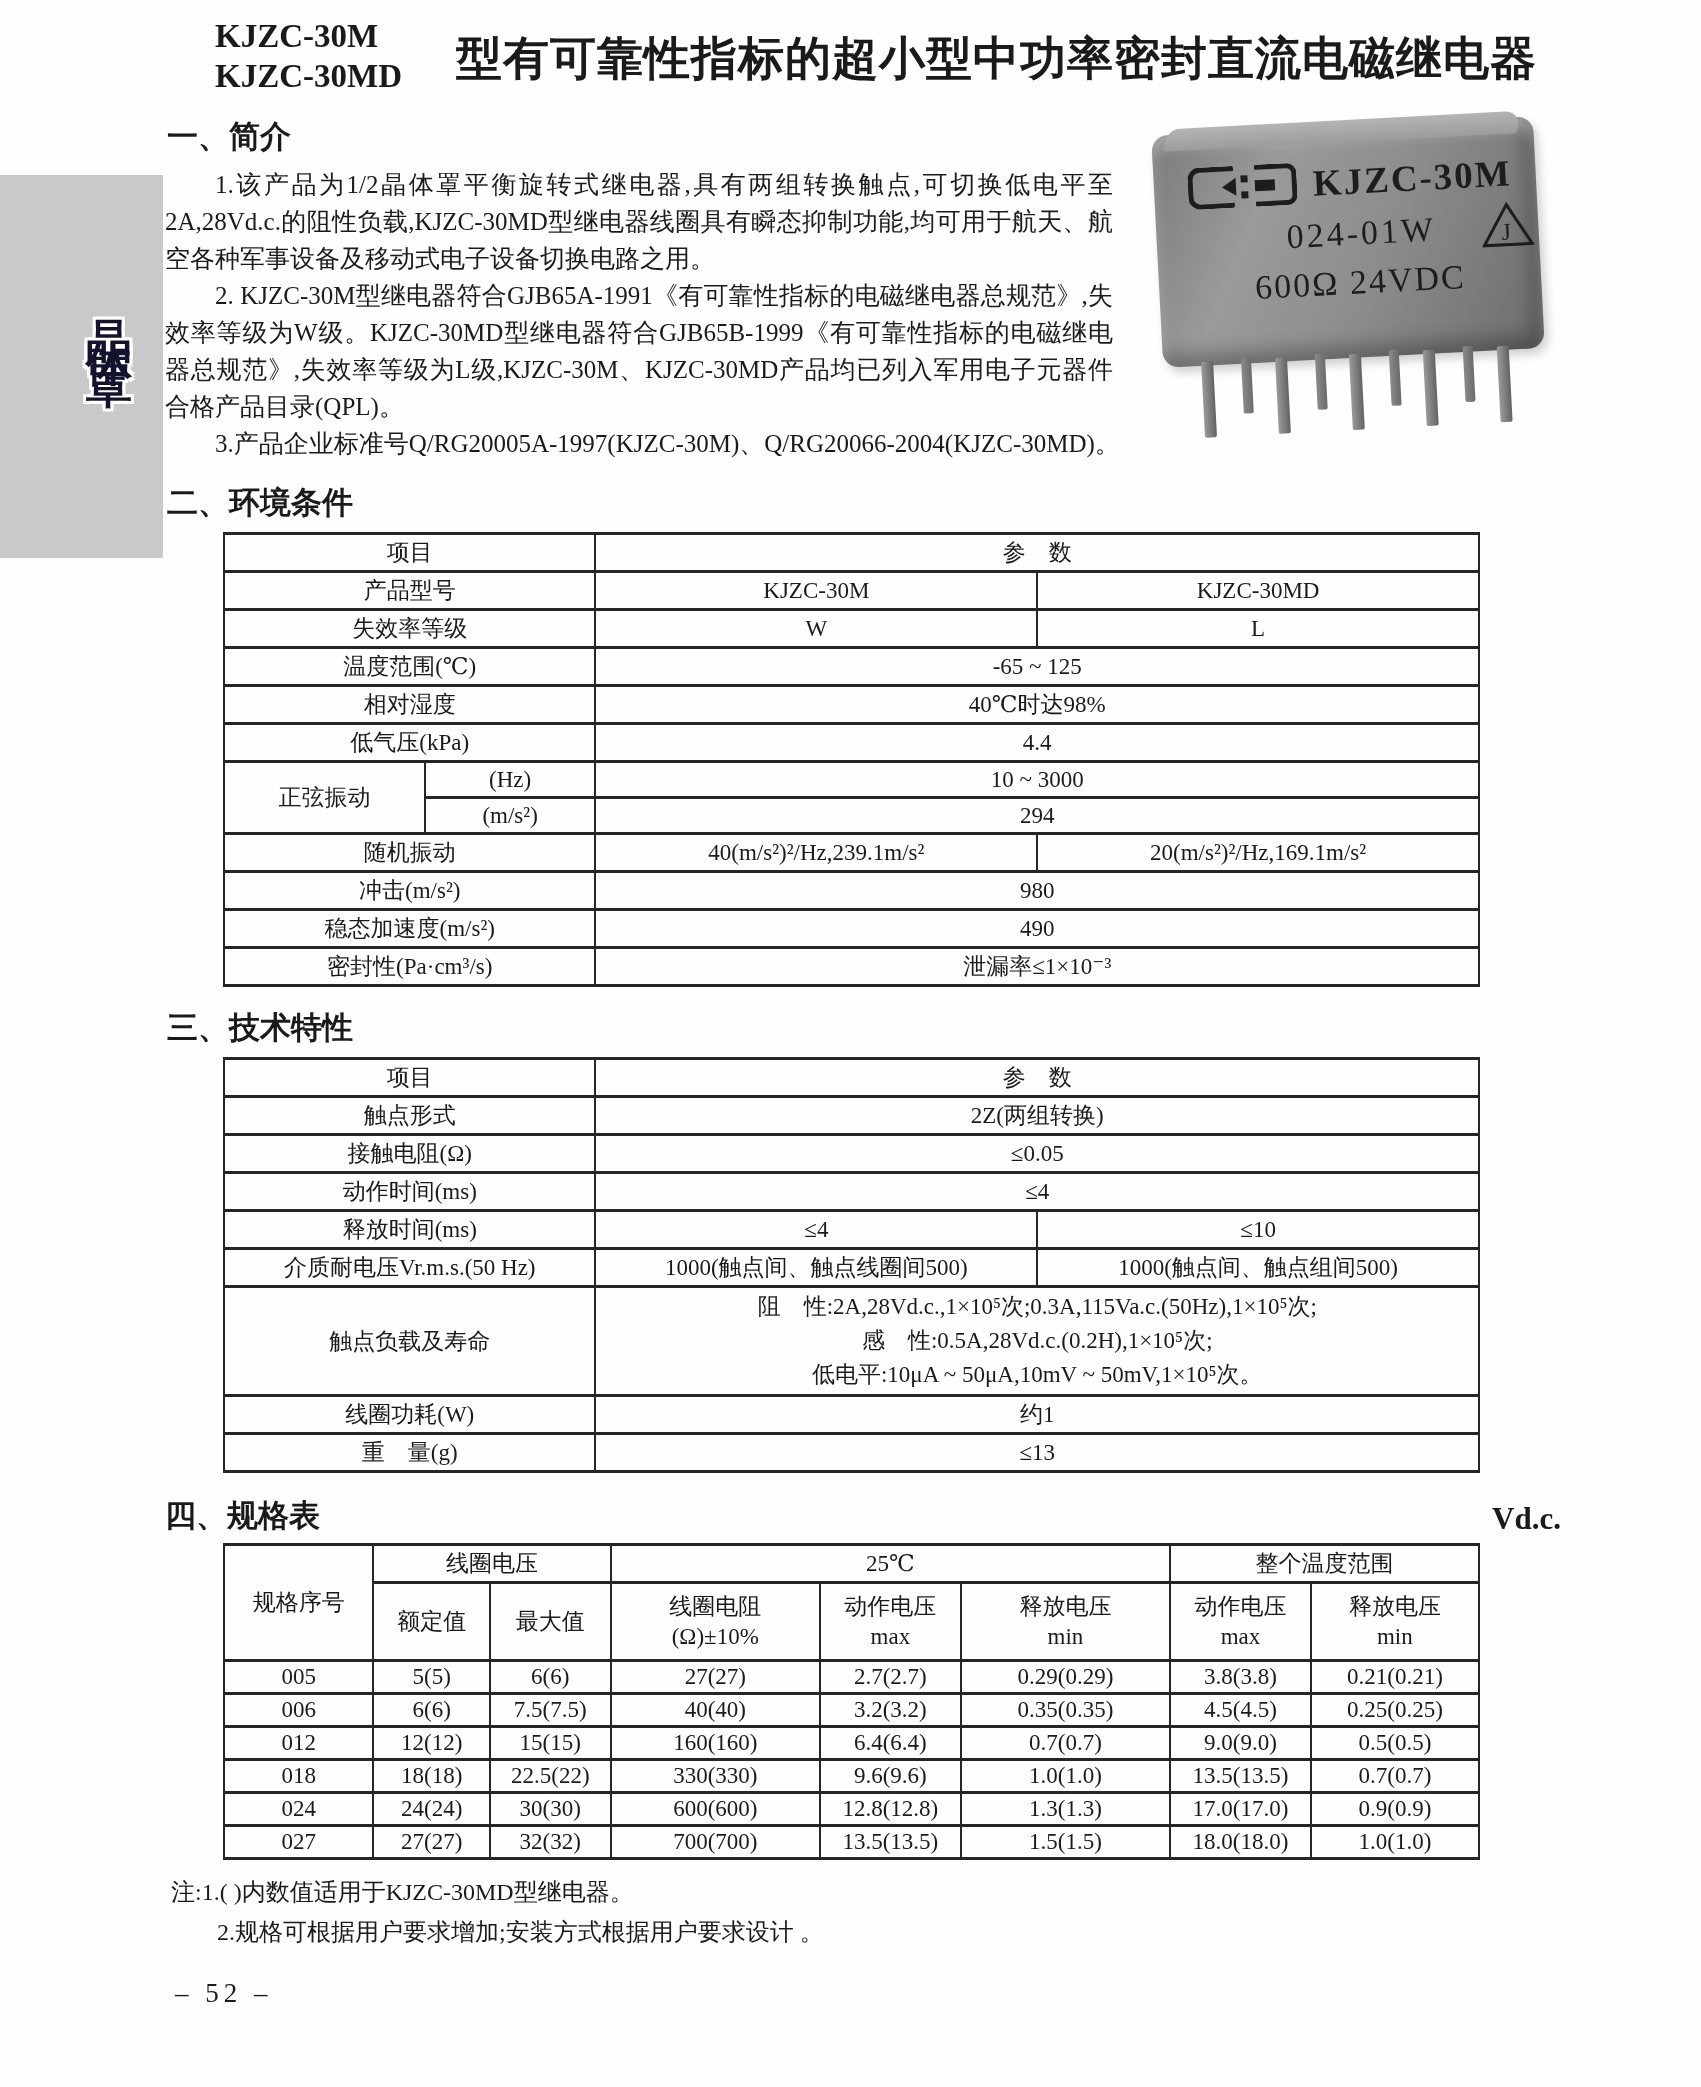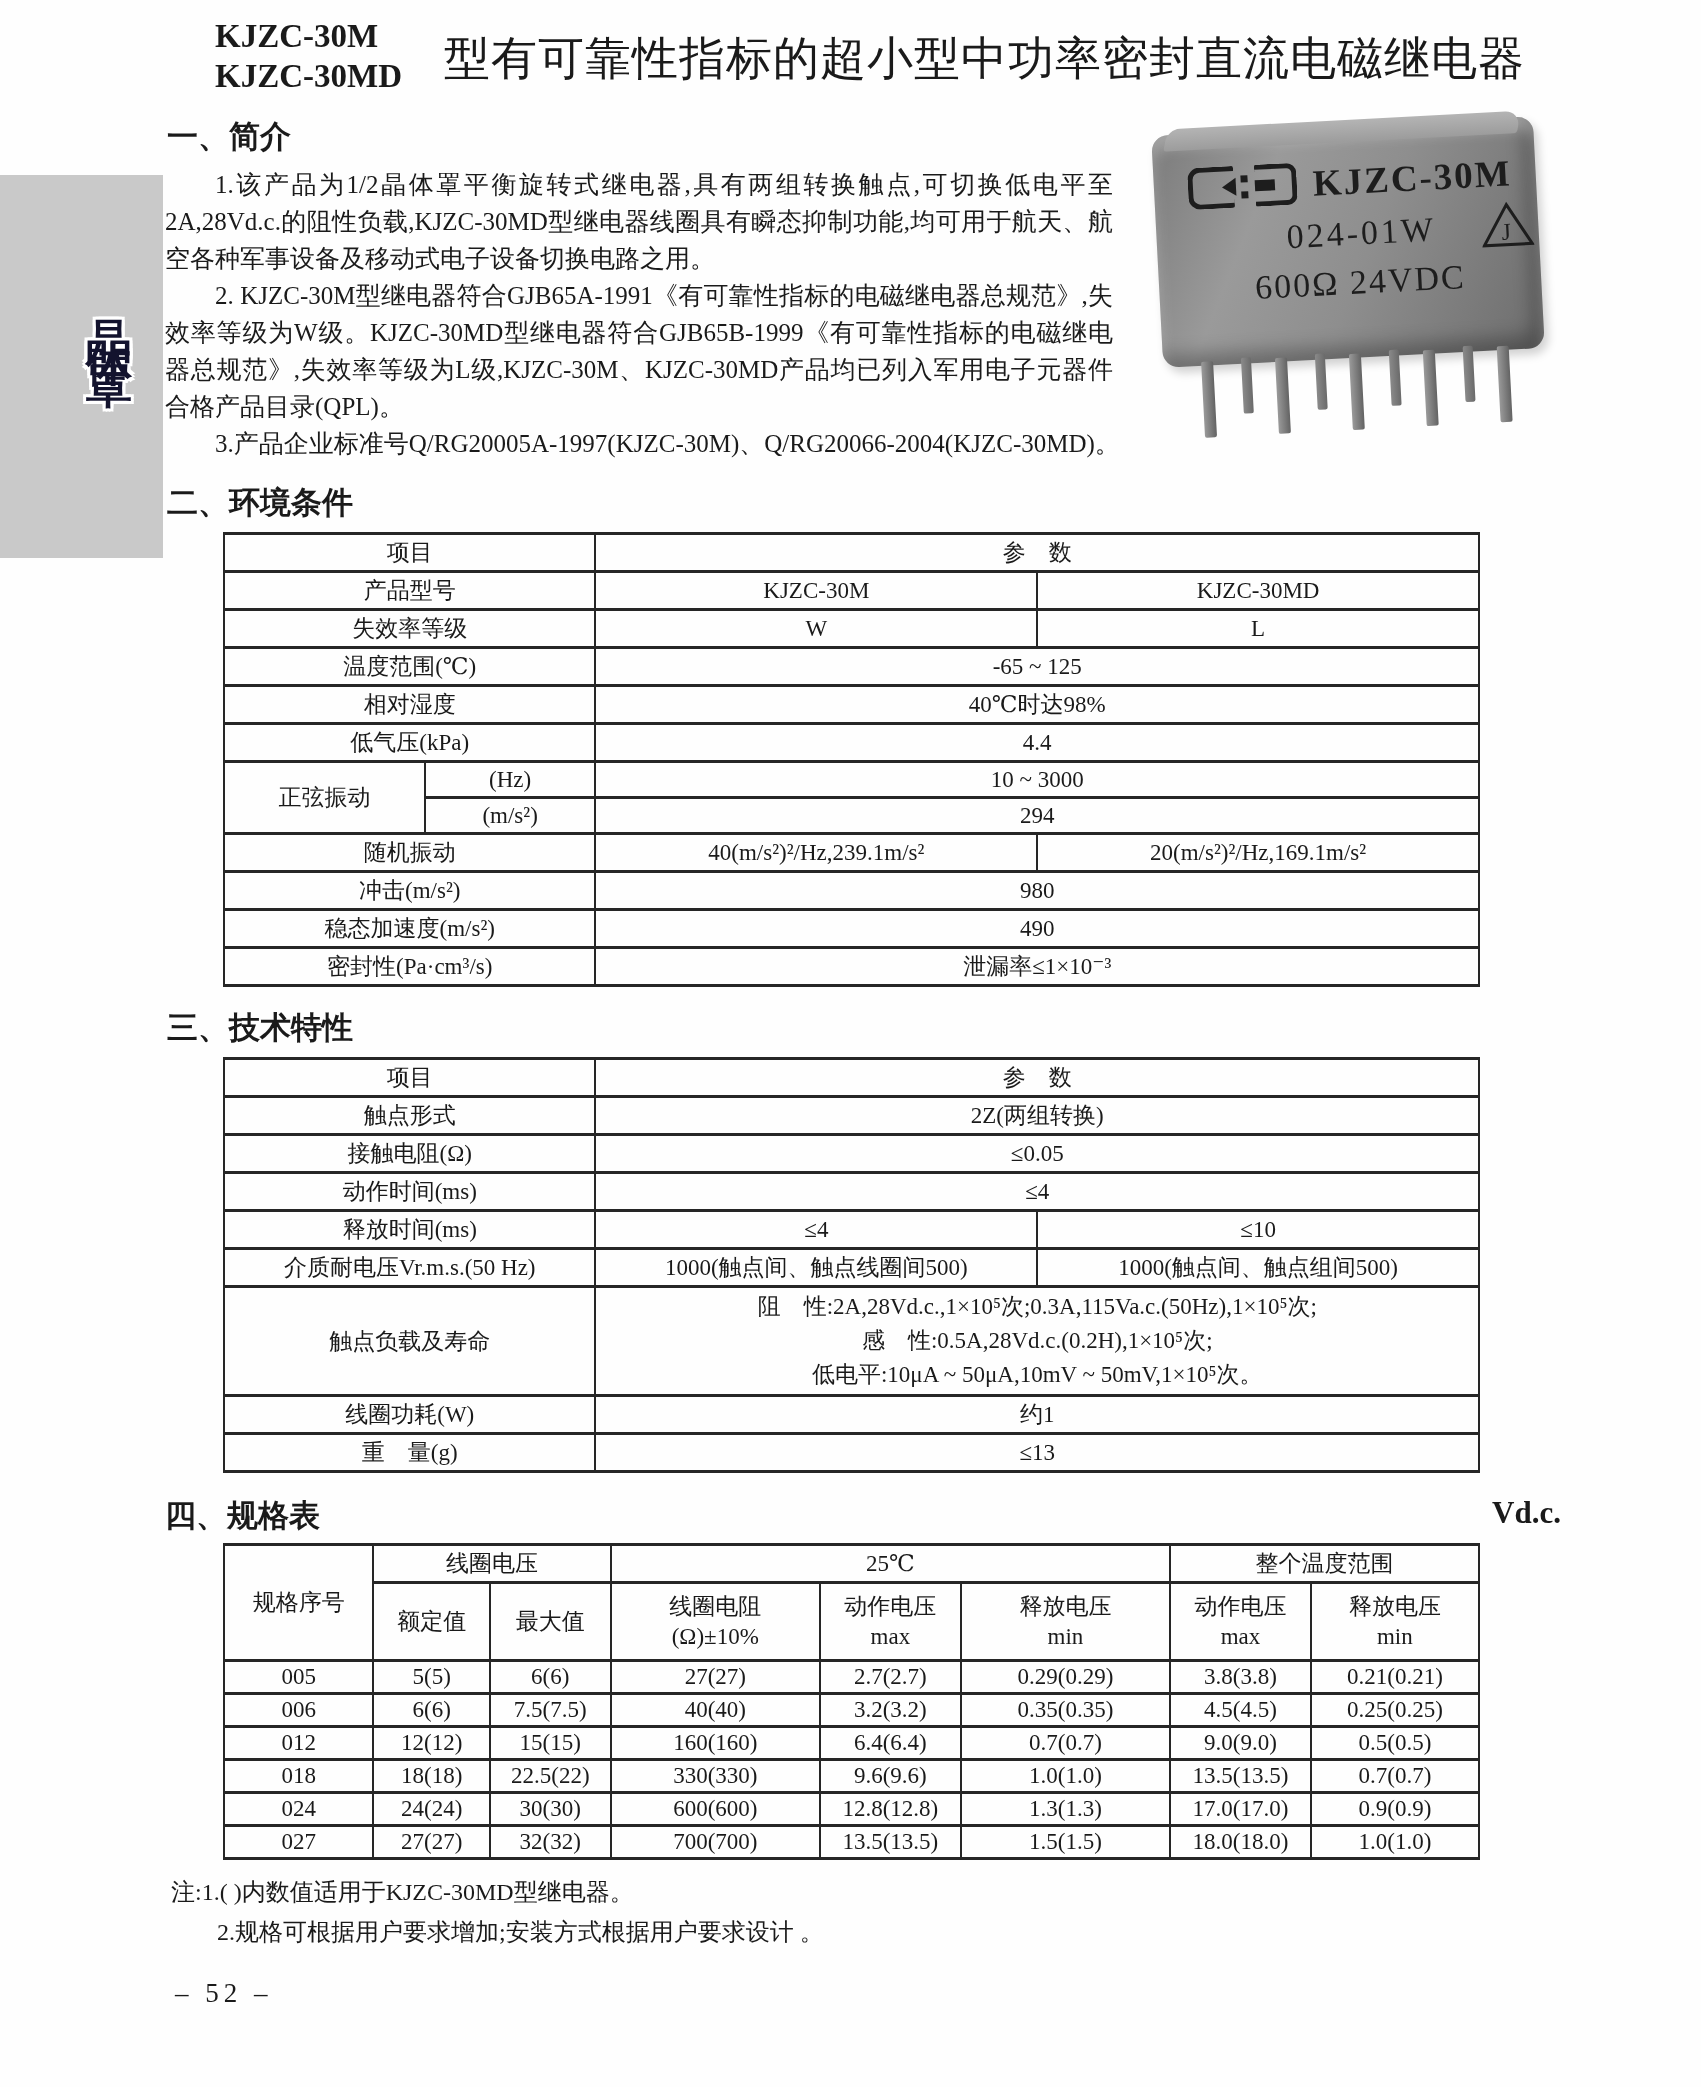--- a/index.html
+++ b/index.html
@@ -11,21 +11,21 @@
   .side-tab { position:absolute; left:0; top:175px; width:163px; height:383px; background:#c9c9c9; }
   .side-text { position:absolute; top:108px; left:78px; writing-mode:vertical-rl; font-size:46px; font-weight:bold;
       letter-spacing:22px; color:#13132e;
       text-shadow:-3px -3px 0 #fff, 3px -3px 0 #fff, -3px 3px 0 #fff, 3px 3px 0 #fff,
                   0 -3px 0 #fff, 0 3px 0 #fff, -3px 0 0 #fff, 3px 0 0 #fff; }
 
   .content { position:relative; margin-left:165px; width:1400px; padding-top:16px; }
 
   .doc-header { display:flex; align-items:flex-start; gap:42px; margin-left:50px; }
   .models { font-weight:bold; font-size:33px; line-height:40px; white-space:nowrap; }
-  .doc-title { font-size:46px; font-weight:normal; letter-spacing:1px; margin-top:12px; white-space:nowrap; }
+  .doc-title { font-size:46px; font-weight:bold; letter-spacing:1px; margin-top:12px; white-space:nowrap;margin-left:12px; }
 
   h2.sec { font-size:31px; font-weight:bold; margin:20px 0 8px 2px; }
   .intro-body { font-size:25px; line-height:37px; }
   .intro-body p { text-indent:2em; text-align:justify; }
 
   
   .relay-figure { float:right; width:410px; height:248px; margin:-50px 8px 6px 34px; position:relative; }
   .relay-body { position:absolute; left:10px; top:10px; width:382px; height:232px; border-radius:16px;
       background:linear-gradient(115deg,#7b7b7b 0%,#9a9a9a 28%,#8e8e8e 55%,#6d6d6d 100%);
       box-shadow: inset 0 12px 14px rgba(255,255,255,.30), inset -10px -12px 18px rgba(0,0,0,.28), 4px 6px 10px rgba(0,0,0,.18);
@@ -54,21 +54,21 @@
   table.grid { border-collapse:collapse; table-layout:fixed; width:1257px; margin:6px 0 0 58px; }
   table.grid td { border:solid #262626; border-width:3px 2px; text-align:center; vertical-align:middle;
       font-size:23px; padding:2px 6px; height:36px; }
   table.env td, table.tech td { height:36px; }
   table.tech td.tall { height:auto; }
   td.left { text-align:left; padding-left:36px; }
   .load-line { line-height:34px; white-space:nowrap; }
   table.spec td { font-size:23px; height:31px; }
   td.hdr2 { line-height:30px; }
 
-  .spec-head { display:flex; justify-content:space-between; margin-top:22px; }
+  .spec-head { display:flex; justify-content:space-between; align-items:flex-end; margin-top:22px; }
   .spec-unit { font-size:31px; font-weight:bold; margin-right:4px; }
 
   .note { font-size:24px; margin:16px 0 0 6px; }
   .note2 { margin:8px 0 0 52px; }
   .page-number { font-size:27px; letter-spacing:5px; margin:30px 0 0 10px; }
 </style>
 </head>
 <body>
 
 <div class="page">

